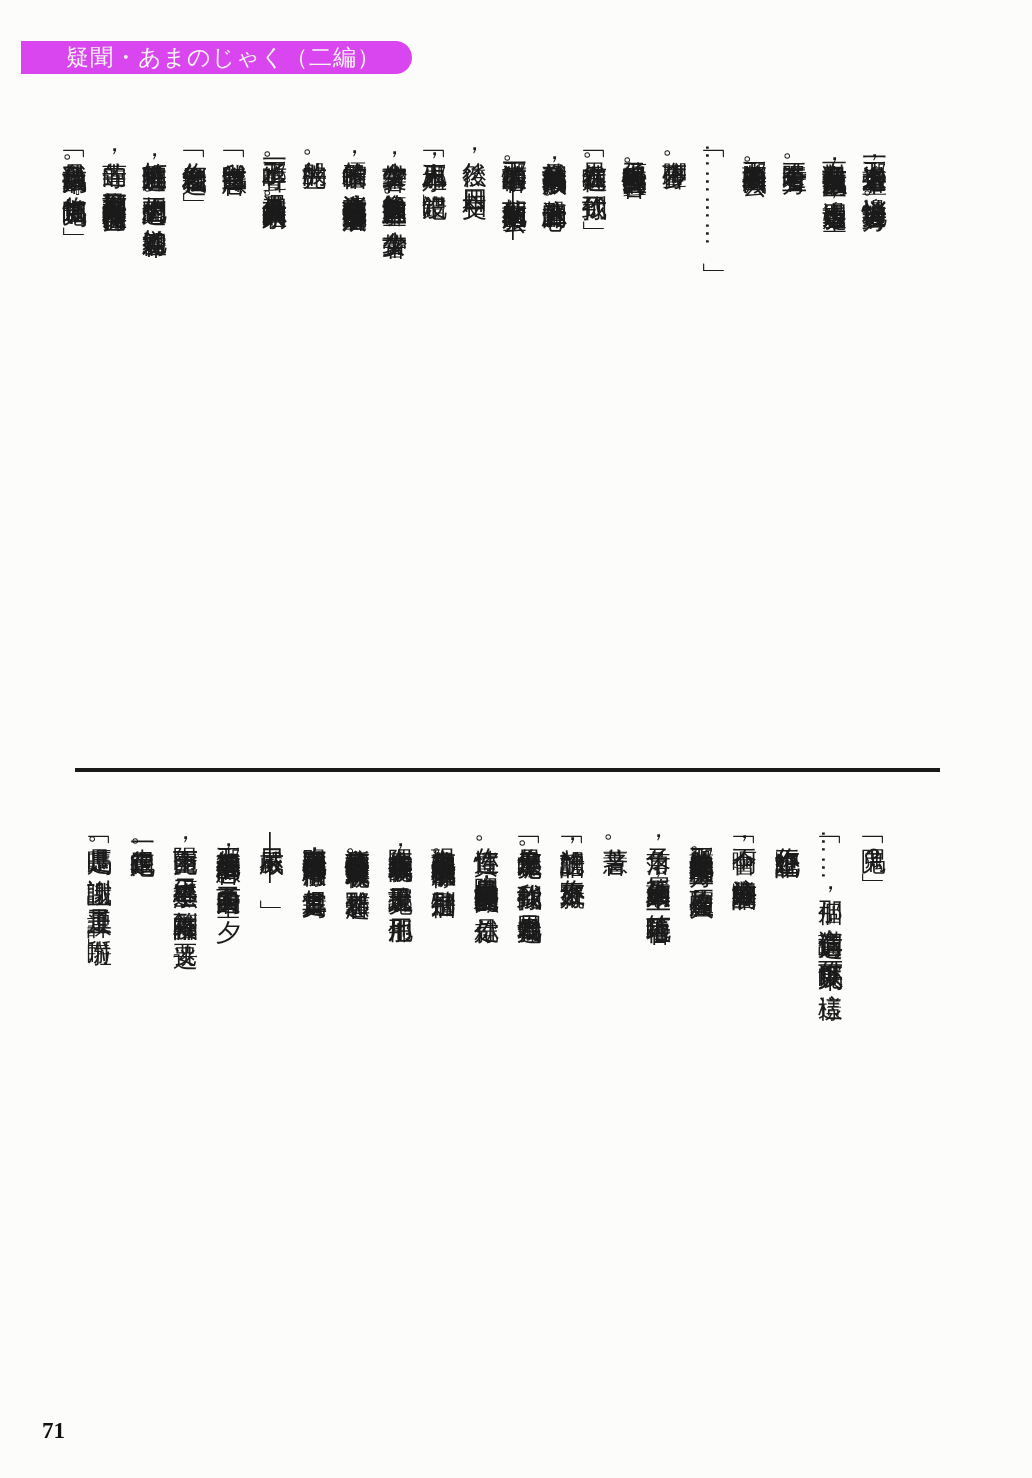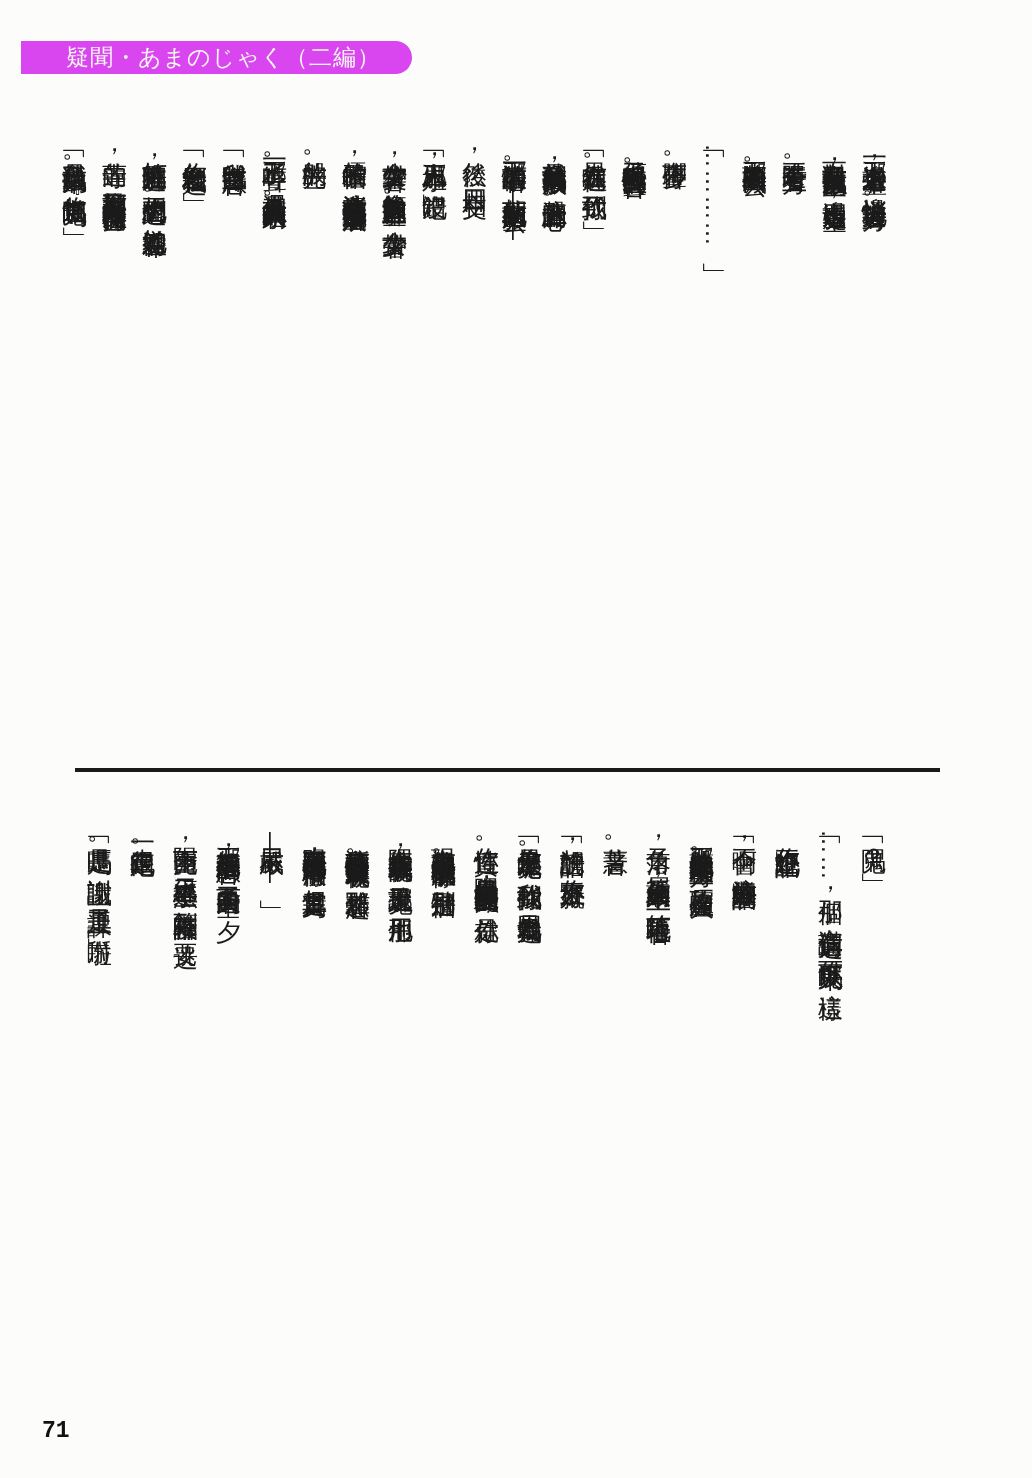--- a/index.html
+++ b/index.html
@@ -58,21 +58,21 @@
     background: #1a1a1a;
   }
   
   .page-number {
     position: absolute;
     left: 42px;
     top: 1418px;
     font-size: 23px;
     font-weight: bold;
     color: #111;
-    font-family: Liberation Mono, monospace;
+    font-family: Liberation Serif, serif;
   }
 </style>
 </head>
 <body>
 
 <div class="page">
 
   <div class="title-bar">
     <span>疑聞・あまのじゃく（二編）</span>
   </div>

